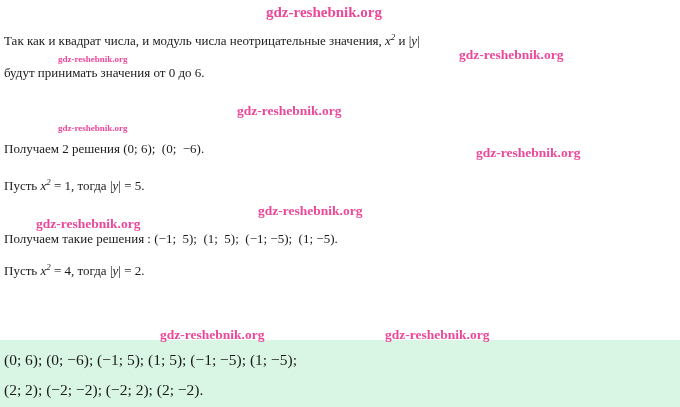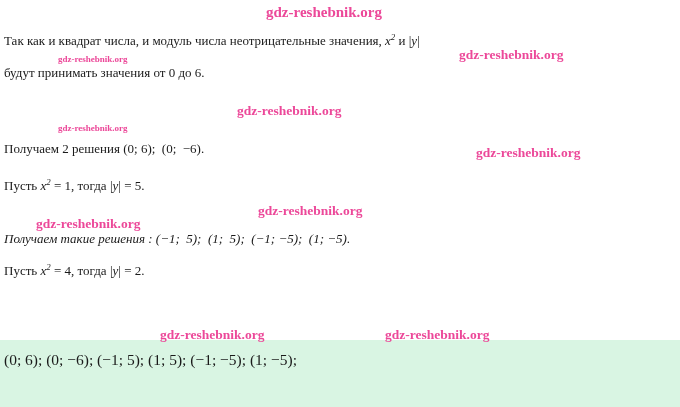--- a/index.html
+++ b/index.html
@@ -99,27 +99,28 @@
 
   <div class="wm wm-mid" style="left:476px; top:145px;">gdz-reshebnik.org</div>
 
   <div class="line" style="left:4px; top:178px;">
     <span>Пусть <span class="mth">x</span><sup class="pw">2</sup> = 1, тогда <span class="bar">|</span><span class="mth">y</span><span class="bar">|</span> = 5.</span>
   </div>
 
   <div class="wm wm-mid" style="left:258px; top:203px;">gdz-reshebnik.org</div>
   <div class="wm wm-mid" style="left:36px; top:216px;">gdz-reshebnik.org</div>
 
-  <div class="line" style="left:4px; top:232px;font-style:italic;">
+  <div class="line" style="left:4px; top:232px;">
     <span>Получаем такие решения : (−1; &nbsp;5);&nbsp; (1; &nbsp;5);&nbsp; (−1; −5);&nbsp; (1; −5).</span>
   </div>
 
   <div class="line" style="left:4px; top:263px;">
     <span>Пусть <span class="mth">x</span><sup class="pw">2</sup> = 4, тогда <span class="bar">|</span><span class="mth">y</span><span class="bar">|</span> = 2.</span>
   </div>
 
 
   <div class="wm wm-mid" style="left:160px; top:327px;">gdz-reshebnik.org</div>
   <div class="wm wm-mid" style="left:385px; top:327px;">gdz-reshebnik.org</div>
 
   <div class="ans" style="left:4px; top:351px;">(0; 6);  (0;  −6); (−1;  5);  (1;  5);  (−1; −5);  (1; −5);</div>
+  <div class="ans" style="left:4px; top:381px;">(2; 2);  (−2; −2);  (−2; 2);  (2; −2).</div>
 
 </div>
 
 </body></html>

